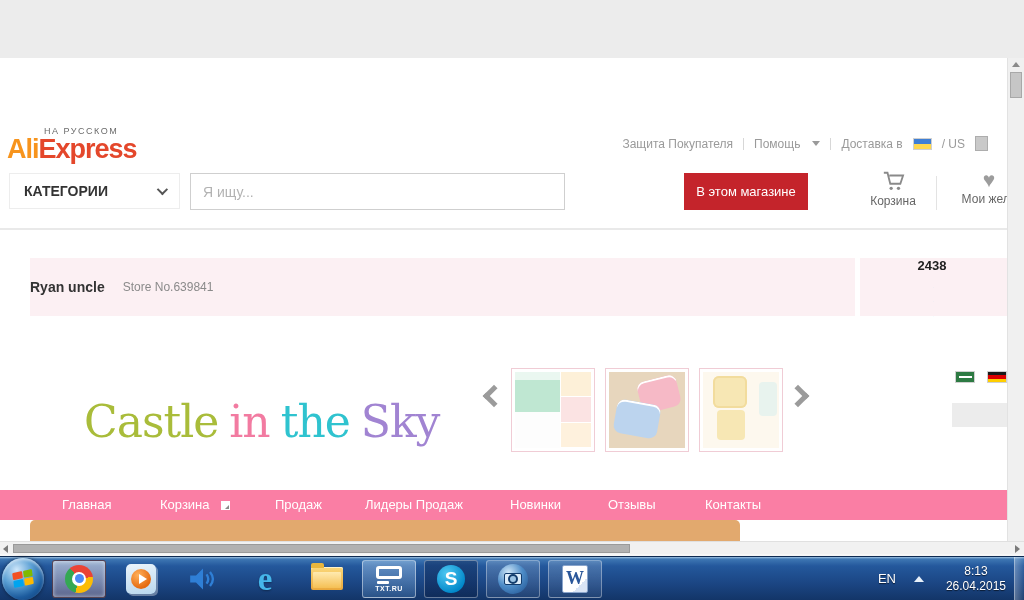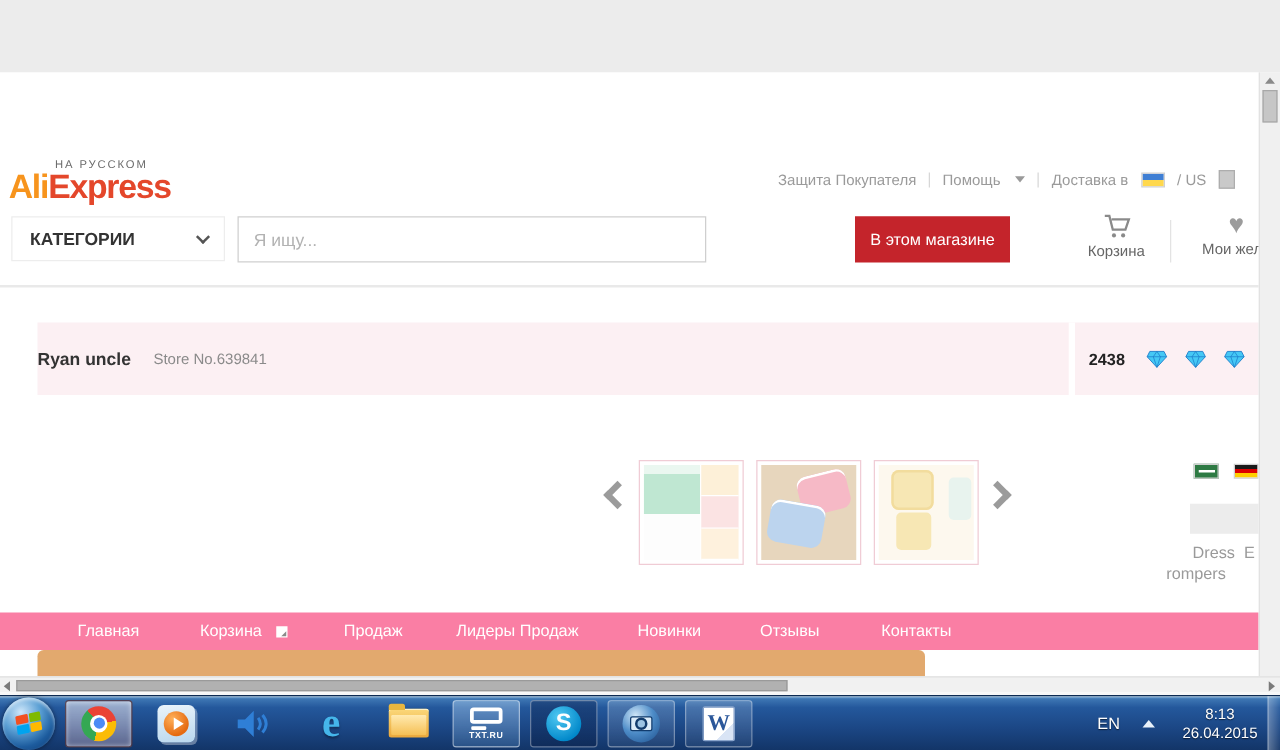--- a/index.html
+++ b/index.html
@@ -44,21 +44,21 @@
   .heart-glyph { font-size:21px; color:#9c9c9c; line-height:20px; }
   .hdr-div { left:936px; top:118px; width:1px; height:34px; background:#e3e3e3; }
   .header-line { left:0; top:170px; width:1007px; height:2px; background:#e9e9e9; }
 
   
   .store-banner1 { left:30px; top:200px; width:977px; height:58px; background:#fcf0f3; display:flex; }
   .sb1-left { flex:1; display:flex; align-items:center; }
   .sb1-name { font-size:14px; font-weight:bold; color:#333; }
   .sb1-num { font-size:12px; color:#8a8a8a; margin-left:18px; }
   .sb1-gap { width:5px; background:#fff; }
-  .sb1-right { width:147px; display:flex; align-items:center; justify-content:center; gap:14px; }
+  .sb1-right { width:147px; display:flex; align-items:center; justify-content:center; gap:14px;flex-direction:column; }
   .sb1-rating { font-size:13px; font-weight:bold; color:#222; margin-right:3px; }
   .diamond-ic { width:17px; height:15px; display:inline-block; }
 
   
   .castle-logo { left:84px; top:338px; font-family:"DejaVu Serif",serif; font-size:44px; letter-spacing:-1px; white-space:nowrap; }
   .castle-logo span { margin-right:11px; }
 
   .car-arrow { top:330px; width:16px; height:16px; border-left:5px solid #9b9b9b; border-bottom:5px solid #9b9b9b; cursor:pointer; }
   .car-prev { left:486px; transform:rotate(45deg); }
   .car-next { left:790px; transform:rotate(225deg); }
@@ -220,20 +220,23 @@
             <polygon points="4,1 20,1 23,7 12,19 1,7" fill="#45c8f5" stroke="#1a7ac9"></polygon>
             <path d="M1 7 h22 M8 7 L12 19 L16 7 M8 7 L12 1 M16 7 L12 1" stroke="#1a7ac9" fill="none" stroke-width=".8"></path>
           </svg>
         <svg class="diamond-ic" viewBox="0 0 24 20">
             <polygon points="4,1 20,1 23,7 12,19 1,7" fill="#45c8f5" stroke="#1a7ac9"></polygon>
             <path d="M1 7 h22 M8 7 L12 19 L16 7 M8 7 L12 1 M16 7 L12 1" stroke="#1a7ac9" fill="none" stroke-width=".8"></path>
           </svg>
       </div>
     </div>
 
+    <div class="abs castle-logo">
+      <span style="color: rgb(169, 188, 58);">Castle</span><span style="color: rgb(242, 123, 161);">in</span><span style="color: rgb(47, 195, 207);">the</span><span style="color: rgb(161, 132, 210);">Sky</span>
+    </div>
 
     <div class="abs car-arrow car-prev"></div>
     <div class="abs thumb" style="left:511px">
       <div class="thumb-inner t1">
         <div class="t1-main"></div>
         <div class="t1-side">
             <div class="t1-s1"></div>
             <div class="t1-s2"></div>
             <div class="t1-s3"></div>
           </div>
@@ -250,24 +253,20 @@
         <div class="t3-jkt"></div>
           <div class="t3-pnt"></div>
           <div class="t3-fig"></div>
       </div>
     </div>
     <div class="abs car-arrow car-next"></div>
 
     <span class="flag flag-sa"></span>
     <span class="flag flag-de"></span>
     <div class="abs gray-box"></div>
-    <div class="abs tag-cloud">
-      <div class="l1">Dress  E</div>
-      <div>rompers</div>
-    </div>
 
     <div class="abs nav-bar" style="background-color: rgb(250, 126, 164);">
       <div class="nav-item" style="left:62px">Главная</div>
       <div class="nav-item" style="left:160px">Корзина</div>
       <span class="nav-drop-ic"></span>
       <div class="nav-item" style="left:275px">Продаж</div>
       <div class="nav-item" style="left:365px">Лидеры Продаж</div>
       <div class="nav-item" style="left:510px">Новинки</div>
       <div class="nav-item" style="left:608px">Отзывы</div>
       <div class="nav-item" style="left:705px">Контакты</div>

